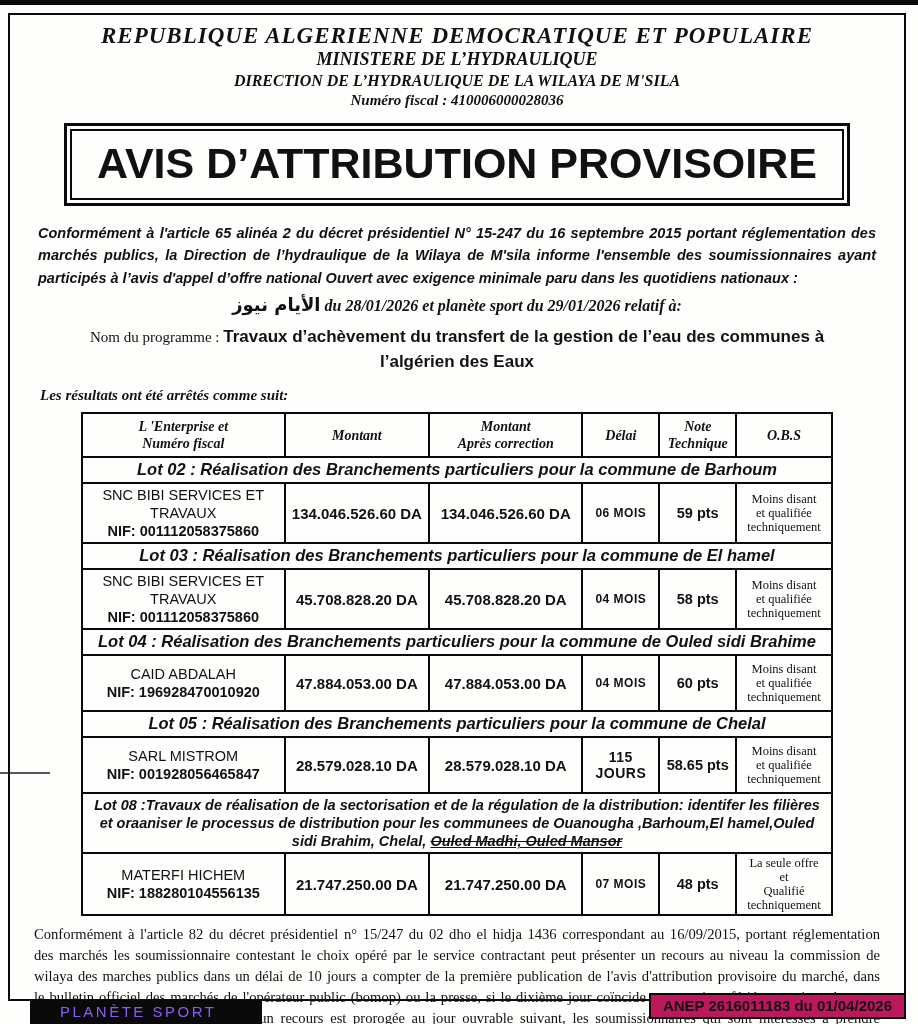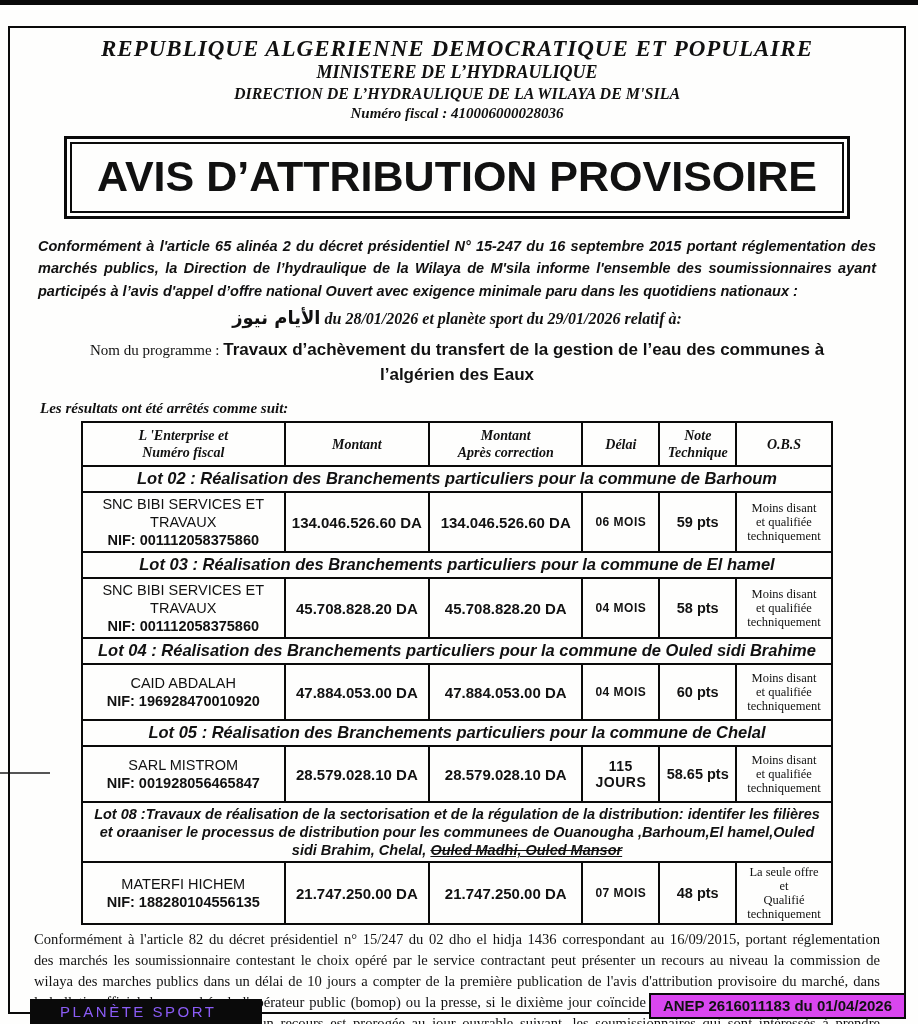--- a/index.html
+++ b/index.html
@@ -9,21 +9,21 @@
     margin:0 auto;
     background:#fefefd;
     color:#111;
     font-family:"Liberation Serif", serif;
     overflow:hidden;
   }
   .top-rule{
     position:absolute;left:0;top:0;width:918px;height:5px;background:#0a0a0a;
   }
   .sheet{
-    position:absolute;left:8px;top:26px;width:898px;height:988px;
+    position:absolute;left:8px;top:13px;width:898px;height:988px;
     border:2px solid #0a0a0a;
     box-sizing:border-box;
     padding:8px 22px 0 22px;
   }
   
   .hdr{ text-align:center; }
   .hdr-l1{
     font-family:"Liberation Serif", serif;
     font-weight:700;font-style:italic;
     font-size:23px;letter-spacing:1px;line-height:1.15;
@@ -100,21 +100,21 @@
     margin:8px 0 4px 8px;
     font-family:"Liberation Serif", serif;
     font-weight:700;font-style:italic;
     font-size:15px;
     text-align:left;
   }
   
   table.award{
     border-collapse:collapse;
     width:752px;
-    margin:0 auto;
+    margin:8px auto;
     table-layout:fixed;
   }
   table.award th, table.award td{
     border:2px solid #0a0a0a;
     padding:2px 3px;
     text-align:center;
     vertical-align:middle;
     box-sizing:border-box;
     overflow:hidden;
   }
@@ -189,21 +189,21 @@
     background:#0a0a0a;color:#8b5cf6;
     font-family:"Liberation Sans", sans-serif;
     font-size:15px;letter-spacing:2.5px;
     line-height:25px;
     padding-left:30px;
     box-sizing:border-box;
   }
   .anep{
     position:absolute;right:12px;top:993px;
     border:2px solid #0a0a0a;
-    background:#d946ef;
+    background:#be185d;
     font-family:"Liberation Sans", sans-serif;
     font-weight:700;font-size:15px;
     padding:2px 12px 3px 12px;
     white-space:nowrap;
   }
   
   .artifact{
     position:absolute;left:0;top:772px;width:50px;height:2px;background:#555;
   }
 </style>

